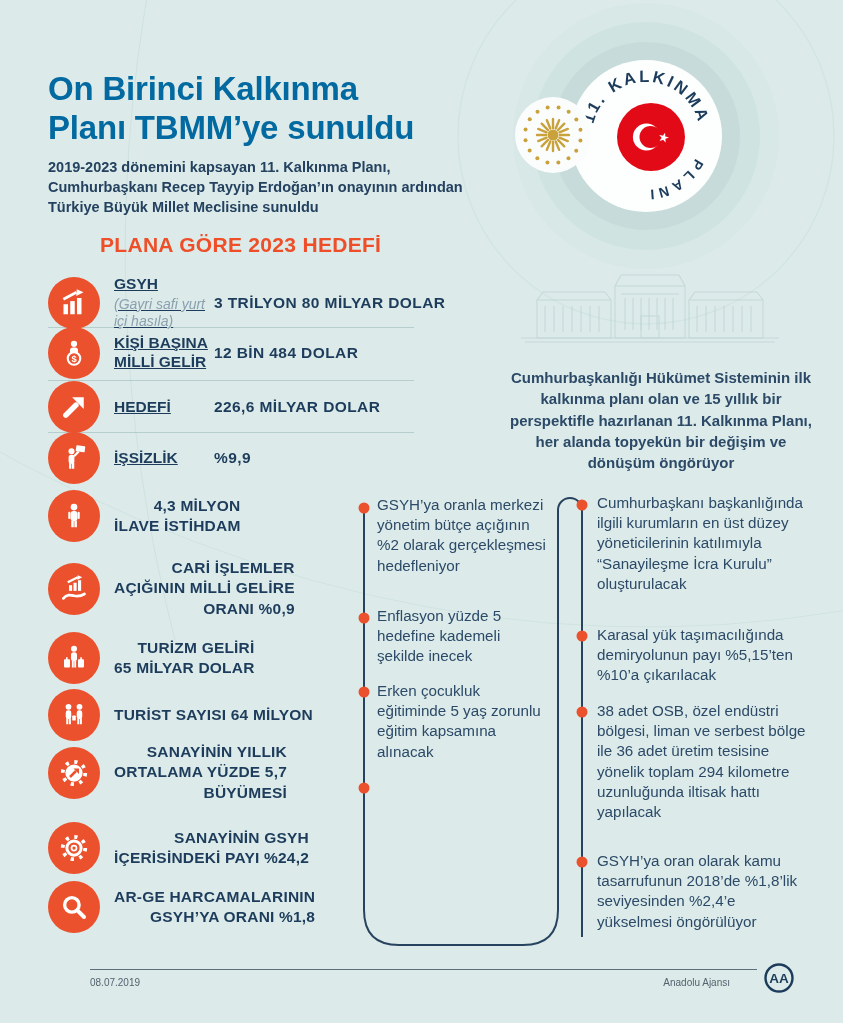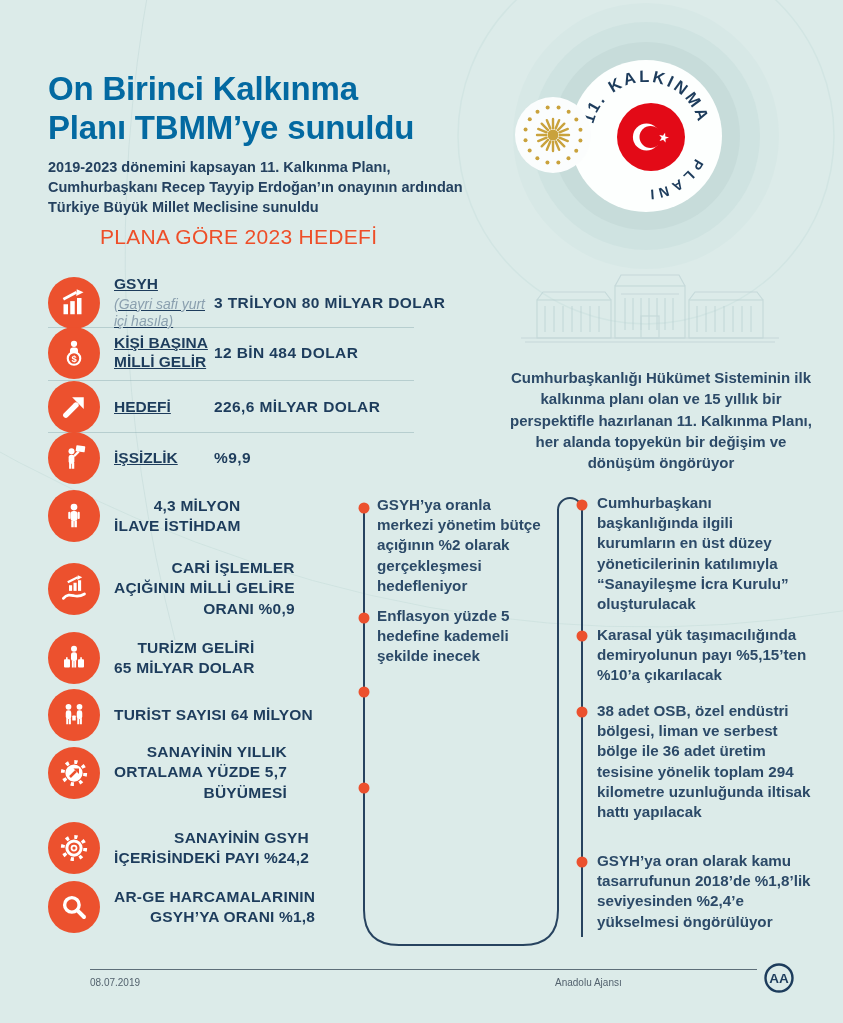--- a/index.html
+++ b/index.html
@@ -14,51 +14,51 @@
   
   .title{position:absolute; left:48px; top:48px; width:480px; font-size:33px; line-height:1.17; font-weight:800; color:#0369a1; letter-spacing:-0.2px;}
   .subtitle{position:absolute; left:48px; top:142px; width:438px; font-size:14.5px; line-height:1.4; font-weight:700; color:#24415f;}
 
   
   .badge-svg{position:absolute; left:478px; top:-31px;}
   .badge-arc{font-weight:800; fill:#1d3c5c; letter-spacing:2.6px; font-size:16.5px; font-family:"Liberation Sans",sans-serif;}
   .badge-arc-side{font-weight:700; fill:#1d3c5c; letter-spacing:4px; font-size:14px; font-family:"Liberation Sans",sans-serif;}
 
   
-  .section-header{position:absolute; left:100px; top:225px; font-size:21px; font-weight:400; color:#ee4e28; letter-spacing:0.3px;}
+  .section-header{position:absolute; left:100px; top:233px; font-size:21px; font-weight:700; color:#ee4e28; letter-spacing:0.3px;}
 
   
   .target-row{position:absolute; left:48px; display:flex; align-items:center;}
   .t-icon{width:52px; height:52px; border-radius:50%; background:#ec512e; flex:0 0 52px; display:flex; align-items:center; justify-content:center;}
   .t-icon svg{width:30px; height:30px;}
   .t-label{margin-left:14px; width:96px; font-size:15.5px; font-weight:800; color:#1d3c5c; line-height:1.22;text-decoration:underline;}
   .t-note{font-size:14px; font-weight:400; font-style:italic; color:#8ba0af; margin-top:2px; letter-spacing:0;}
   .t-value{margin-left:4px; font-size:15.5px; font-weight:800; color:#1d3c5c; letter-spacing:0.4px;}
   .t-text{margin-left:14px; font-size:15.5px; font-weight:800; color:#1d3c5c; line-height:1.32; letter-spacing:0.2px;text-align:right;}
   .r1{top:275px}.r2{top:327px}.r3{top:381px}.r4{top:432px}.r5{top:490px}.r6{top:558px}
   .r7{top:632px}.r8{top:689px}.r9{top:742px}.r10{top:822px}.r11{top:881px}
   .divider{position:absolute; left:48px; width:366px; height:1px; background:rgba(100,140,150,0.30);}
   .d1{top:327px}.d2{top:380px}.d3{top:432px}
 
   
   .building-svg{position:absolute; left:515px; top:268px; opacity:0.8;}
   .info-text{position:absolute; left:503px; top:352px; width:316px; text-align:center; font-size:15px; font-weight:600; color:#2c4a68; line-height:1.42;}
 
   
   .connector-svg{position:absolute; left:0; top:0; pointer-events:none;}
-  .bullet{position:absolute; font-size:15.2px; font-weight:700; color:#2c4a68; line-height:1.33;}
+  .bullet{position:absolute; font-size:15.2px; font-weight:400; color:#2c4a68; line-height:1.33;}
   .mid{left:377px; width:172px;}
   .right{left:597px; width:214px;}
   .mb1{top:495px}.mb2{top:606px}.mb3{top:681px}.mb4{top:776px}
   .rb1{top:493px}.rb2{top:625px}.rb3{top:701px}.rb4{top:851px}
 
   
   .footer-line{position:absolute; left:90px; top:969px; width:667px; height:1px; background:#5d6e79;}
   .footer-date{position:absolute; left:90px; top:977px; font-size:10px; color:#53626e; font-weight:400;}
-  .footer-credit{position:absolute; left:555px; top:977px; width:200px; text-align:left; font-size:10px; color:#53626e;}
+  .footer-credit{position:absolute; left:530px; top:977px; width:200px; text-align:right; font-size:10px; color:#53626e;}
   .aa-logo{position:absolute; left:762px; top:961px;}
 </style>
 </head>
 <body>
 
 <div class="page">
 
   <svg class="bg-decor" width="843" height="1023" viewBox="0 0 843 1023">
     <path d="M150 -20 Q 90 310 175 640" stroke="#cadfdd" stroke-width="1" fill="none" opacity="0.8"></path>
     <path d="M-40 430 Q 430 700 900 600" stroke="#cadfdd" stroke-width="1" fill="none" opacity="0.7"></path>
@@ -340,20 +340,21 @@
         <circle cx="364" cy="788" r="5.5"></circle>
       <circle cx="582" cy="505" r="5.5"></circle>
         <circle cx="582" cy="636" r="5.5"></circle>
         <circle cx="582" cy="712" r="5.5"></circle>
         <circle cx="582" cy="862" r="5.5"></circle>
     </g>
   </svg>
 
   <div class="bullet mid mb1">GSYH’ya oranla merkezi yönetim bütçe açığının %2 olarak gerçekleşmesi hedefleniyor</div>
   <div class="bullet mid mb2">Enflasyon yüzde 5 hedefine kademeli şekilde inecek</div>
+  <div class="bullet mid mb3">Erken çocukluk eğitiminde 5 yaş zorunlu eğitim kapsamına alınacak</div>
 
   <div class="bullet right rb1">Cumhurbaşkanı başkanlığında ilgili kurumların en üst düzey yöneticilerinin katılımıyla “Sanayileşme İcra Kurulu” oluşturulacak</div>
   <div class="bullet right rb2">Karasal yük taşımacılığında demiryolunun payı %5,15’ten %10’a çıkarılacak</div>
   <div class="bullet right rb3">38 adet OSB, özel endüstri bölgesi, liman ve serbest bölge ile 36 adet üretim tesisine yönelik toplam 294 kilometre uzunluğunda iltisak hattı yapılacak</div>
   <div class="bullet right rb4">GSYH’ya oran olarak kamu tasarrufunun 2018’de %1,8’lik seviyesinden %2,4’e yükselmesi öngörülüyor</div>
 
   <div class="footer-line"></div>
   <div class="footer-date">08.07.2019</div>
   <div class="footer-credit">Anadolu Ajansı</div>
   <svg class="aa-logo" width="34" height="34" viewBox="0 0 34 34">

